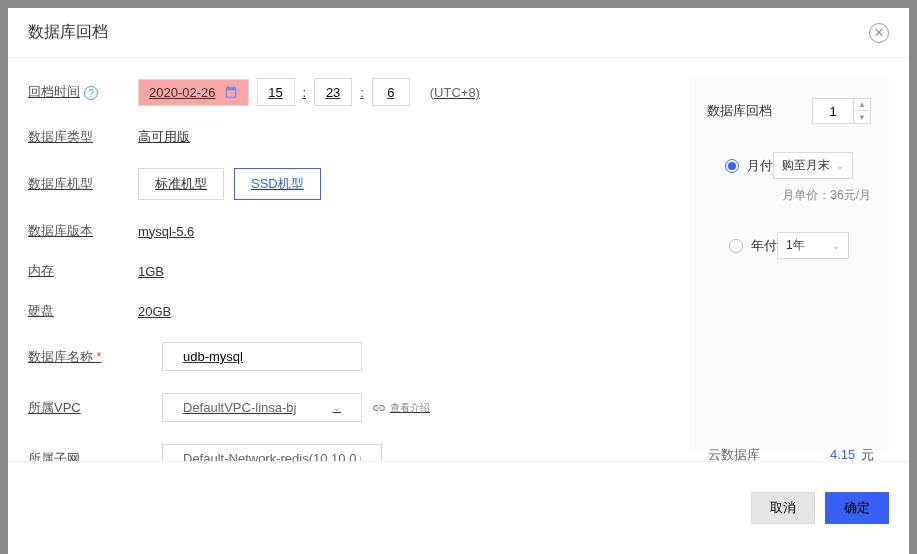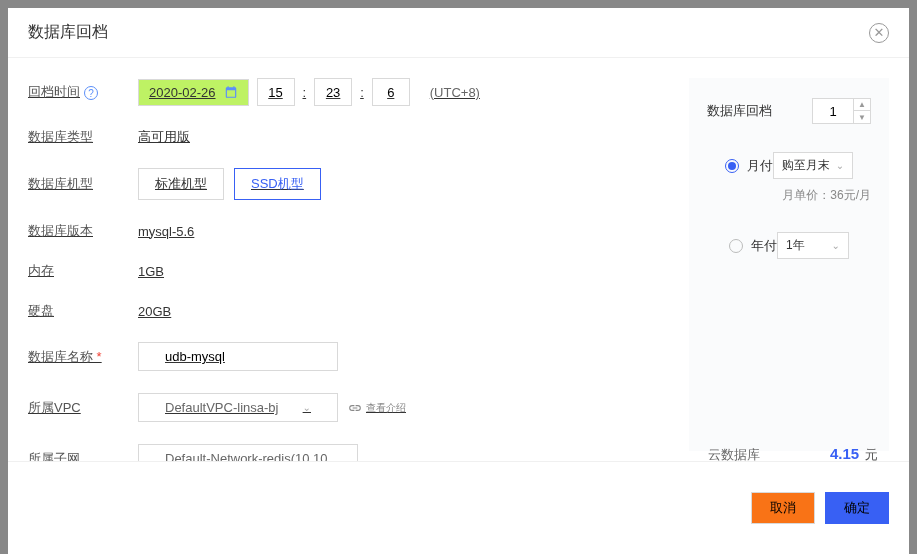--- a/index.html
+++ b/index.html
@@ -77,21 +77,21 @@
       vertical-align: middle;
     }
     .row-val { display: flex; align-items: center; gap: 8px; }
     .static-text { color: #333; }
     .date-picker {
       border: 1px solid #d9d9d9;
       padding: 5px 10px;
       display: inline-flex;
       align-items: center;
       gap: 8px;
-      background: #bef264;
+      background: #fca5a5;
       justify-content: center;
     }
     .cal-icon {
       width: 14px; height: 14px;
       display: inline-block;
       color: #5b8ff9;
     }
     .cal-icon svg { width: 14px; height: 14px; fill: currentColor; }
     .time-box {
       border: 1px solid #d9d9d9;
@@ -109,24 +109,25 @@
       cursor: pointer;
       font-size: 13px;
       color: #333;
     }
     .type-btn.active {
       border-color: #3860f4;
       color: #3860f4;
     }
     .text-input, .select {
       border: 1px solid #d9d9d9;
-      padding: 6px 26px;
+      padding: 6px 20px;
       width: 200px;
       font-size: 13px;
       background: #fff;
+      margin-left: 24px;
     }
     .select {
       display: flex; justify-content: space-between; align-items: center;
       cursor: pointer;
       color: #666;
     }
     .chevron {
       font-size: 10px; color: #aaa;
     }
     .link-intro {
@@ -185,27 +186,27 @@
     }
     .modal-footer {
       padding: 30px 20px;
       display: flex;
       justify-content: space-between;
       align-items: center;
       border-top: 1px solid #f0f0f0;
     }
     .footer-left { display: flex; align-items: center; gap: 10px; }
     .price-label { color: #666; font-size: 13px; }
-    .price-val { color: #3860f4; font-size: 15px; font-weight: 700; }
+    .price-val { color: #3860f4; font-size: 13px; font-weight: 400; }
     .price-unit { color: #555; font-size: 13px; margin-left: 2px; }
     .footer-btns { display: flex; gap: 10px; }
     .btn {
       padding: 6px 18px;
       border: 1px solid #d9d9d9;
-      background: #f97316;
+      background: #e5e5e5;
       cursor: pointer;
       font-size: 13px;
     }
     .btn-primary {
       background: #3860f4;
       color: #000000;
       border-color: #3860f4;
     }
   </style>
 </head>

